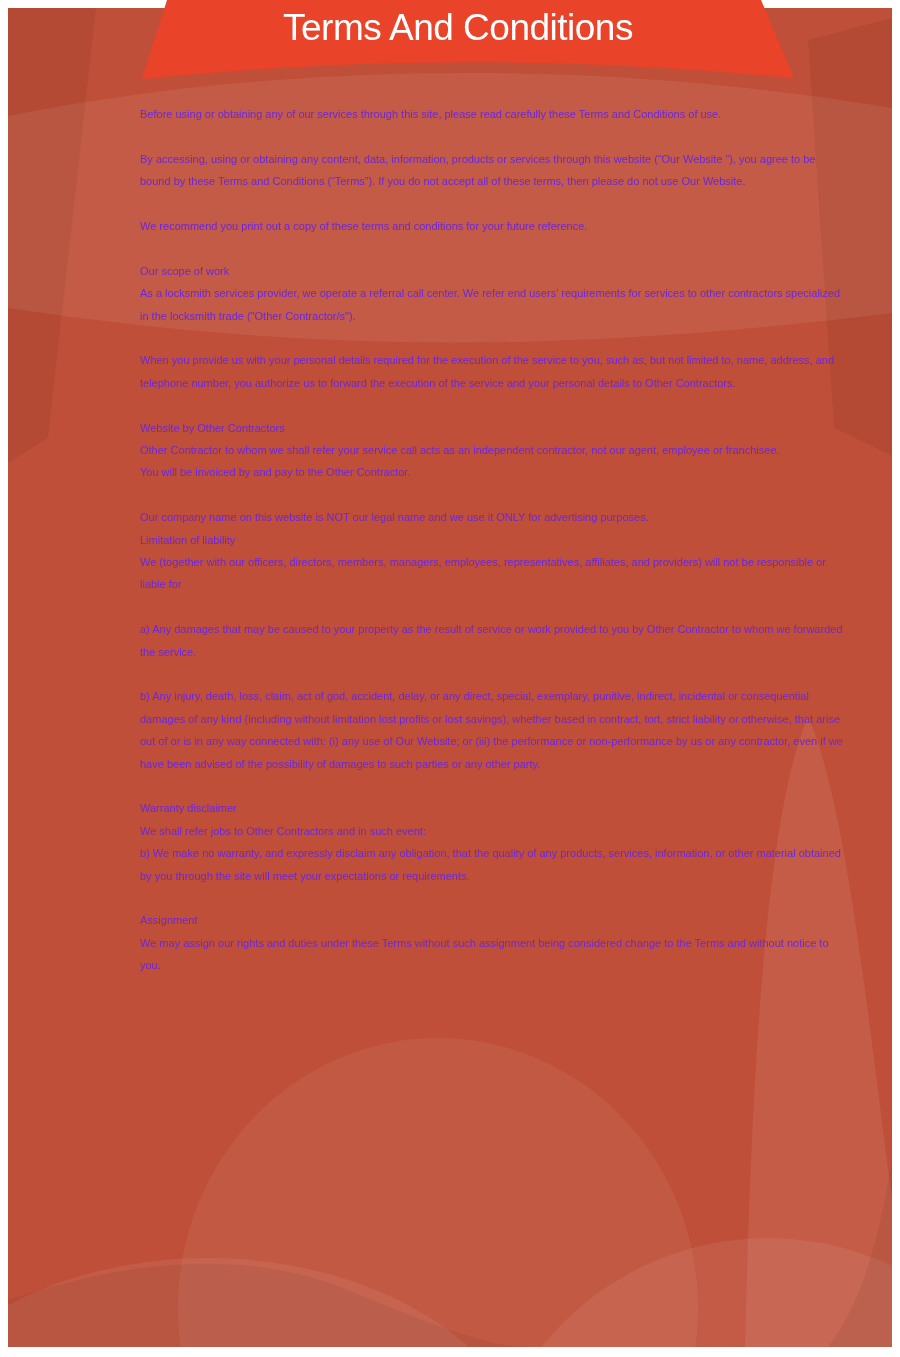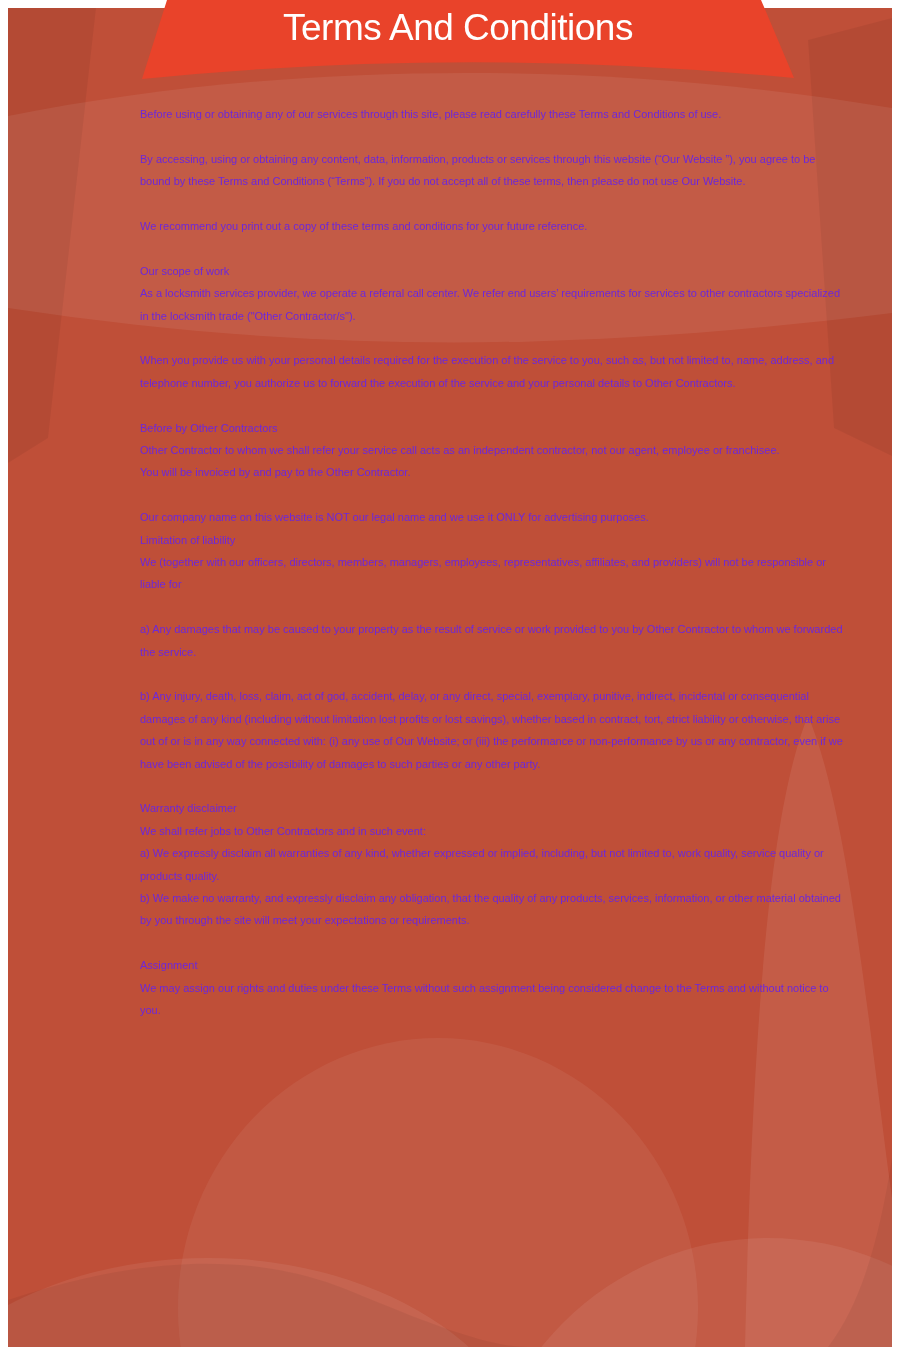--- a/index.html
+++ b/index.html
@@ -60,34 +60,33 @@
       <div class="block gap"></div>
       <div class="block para">By accessing, using or obtaining any content, data, information, products or services through this website (“Our Website ”), you agree to be bound by these Terms and Conditions (“Terms”). If you do not accept all of these terms, then please do not use Our Website.</div>
       <div class="block gap"></div>
       <div class="block para">We recommend you print out a copy of these terms and conditions for your future reference.</div>
       <div class="block gap"></div>
       <div class="block heading">Our scope of work</div>
       <div class="block para">As a locksmith services provider, we operate a referral call center. We refer end users’ requirements for services to other contractors specialized in the locksmith trade ("Other Contractor/s").</div>
       <div class="block gap"></div>
       <div class="block para">When you provide us with your personal details required for the execution of the service to you, such as, but not limited to, name, address, and telephone number, you authorize us to forward the execution of the service and your personal details to Other Contractors.</div>
       <div class="block gap"></div>
-      <div class="block heading">Before by Other Contractors</div>
+      <div class="block heading">Website by Other Contractors</div>
       <div class="block para">Other Contractor to whom we shall refer your service call acts as an independent contractor, not our agent, employee or franchisee.</div>
       <div class="block para">You will be invoiced by and pay to the Other Contractor.</div>
       <div class="block gap"></div>
       <div class="block para">Our company name on this website is NOT our legal name and we use it ONLY for advertising purposes.</div>
       <div class="block heading">Limitation of liability</div>
       <div class="block para">We (together with our officers, directors, members, managers, employees, representatives, affiliates, and providers) will not be responsible or liable for</div>
       <div class="block gap"></div>
       <div class="block para">a) Any damages that may be caused to your property as the result of service or work provided to you by Other Contractor to whom we forwarded the service.</div>
       <div class="block gap"></div>
       <div class="block para">b) Any injury, death, loss, claim, act of god, accident, delay, or any direct, special, exemplary, punitive, indirect, incidental or consequential damages of any kind (including without limitation lost profits or lost savings), whether based in contract, tort, strict liability or otherwise, that arise out of or is in any way connected with: (i) any use of Our Website; or (iii) the performance or non-performance by us or any contractor, even if we have been advised of the possibility of damages to such parties or any other party.</div>
       <div class="block gap"></div>
       <div class="block heading">Warranty disclaimer</div>
       <div class="block para">We shall refer jobs to Other Contractors and in such event:</div>
-      <div class="block para">a) We expressly disclaim all warranties of any kind, whether expressed or implied, including, but not limited to, work quality, service quality or products quality.</div>
       <div class="block para">b) We make no warranty, and expressly disclaim any obligation, that the quality of any products, services, information, or other material obtained by you through the site will meet your expectations or requirements.</div>
       <div class="block gap"></div>
       <div class="block plain">Assignment</div>
       <div class="block para">We may assign our rights and duties under these Terms without such assignment being considered change to the Terms and without notice to you.</div>
     </div>
 
 </div>
 
 </body></html>

